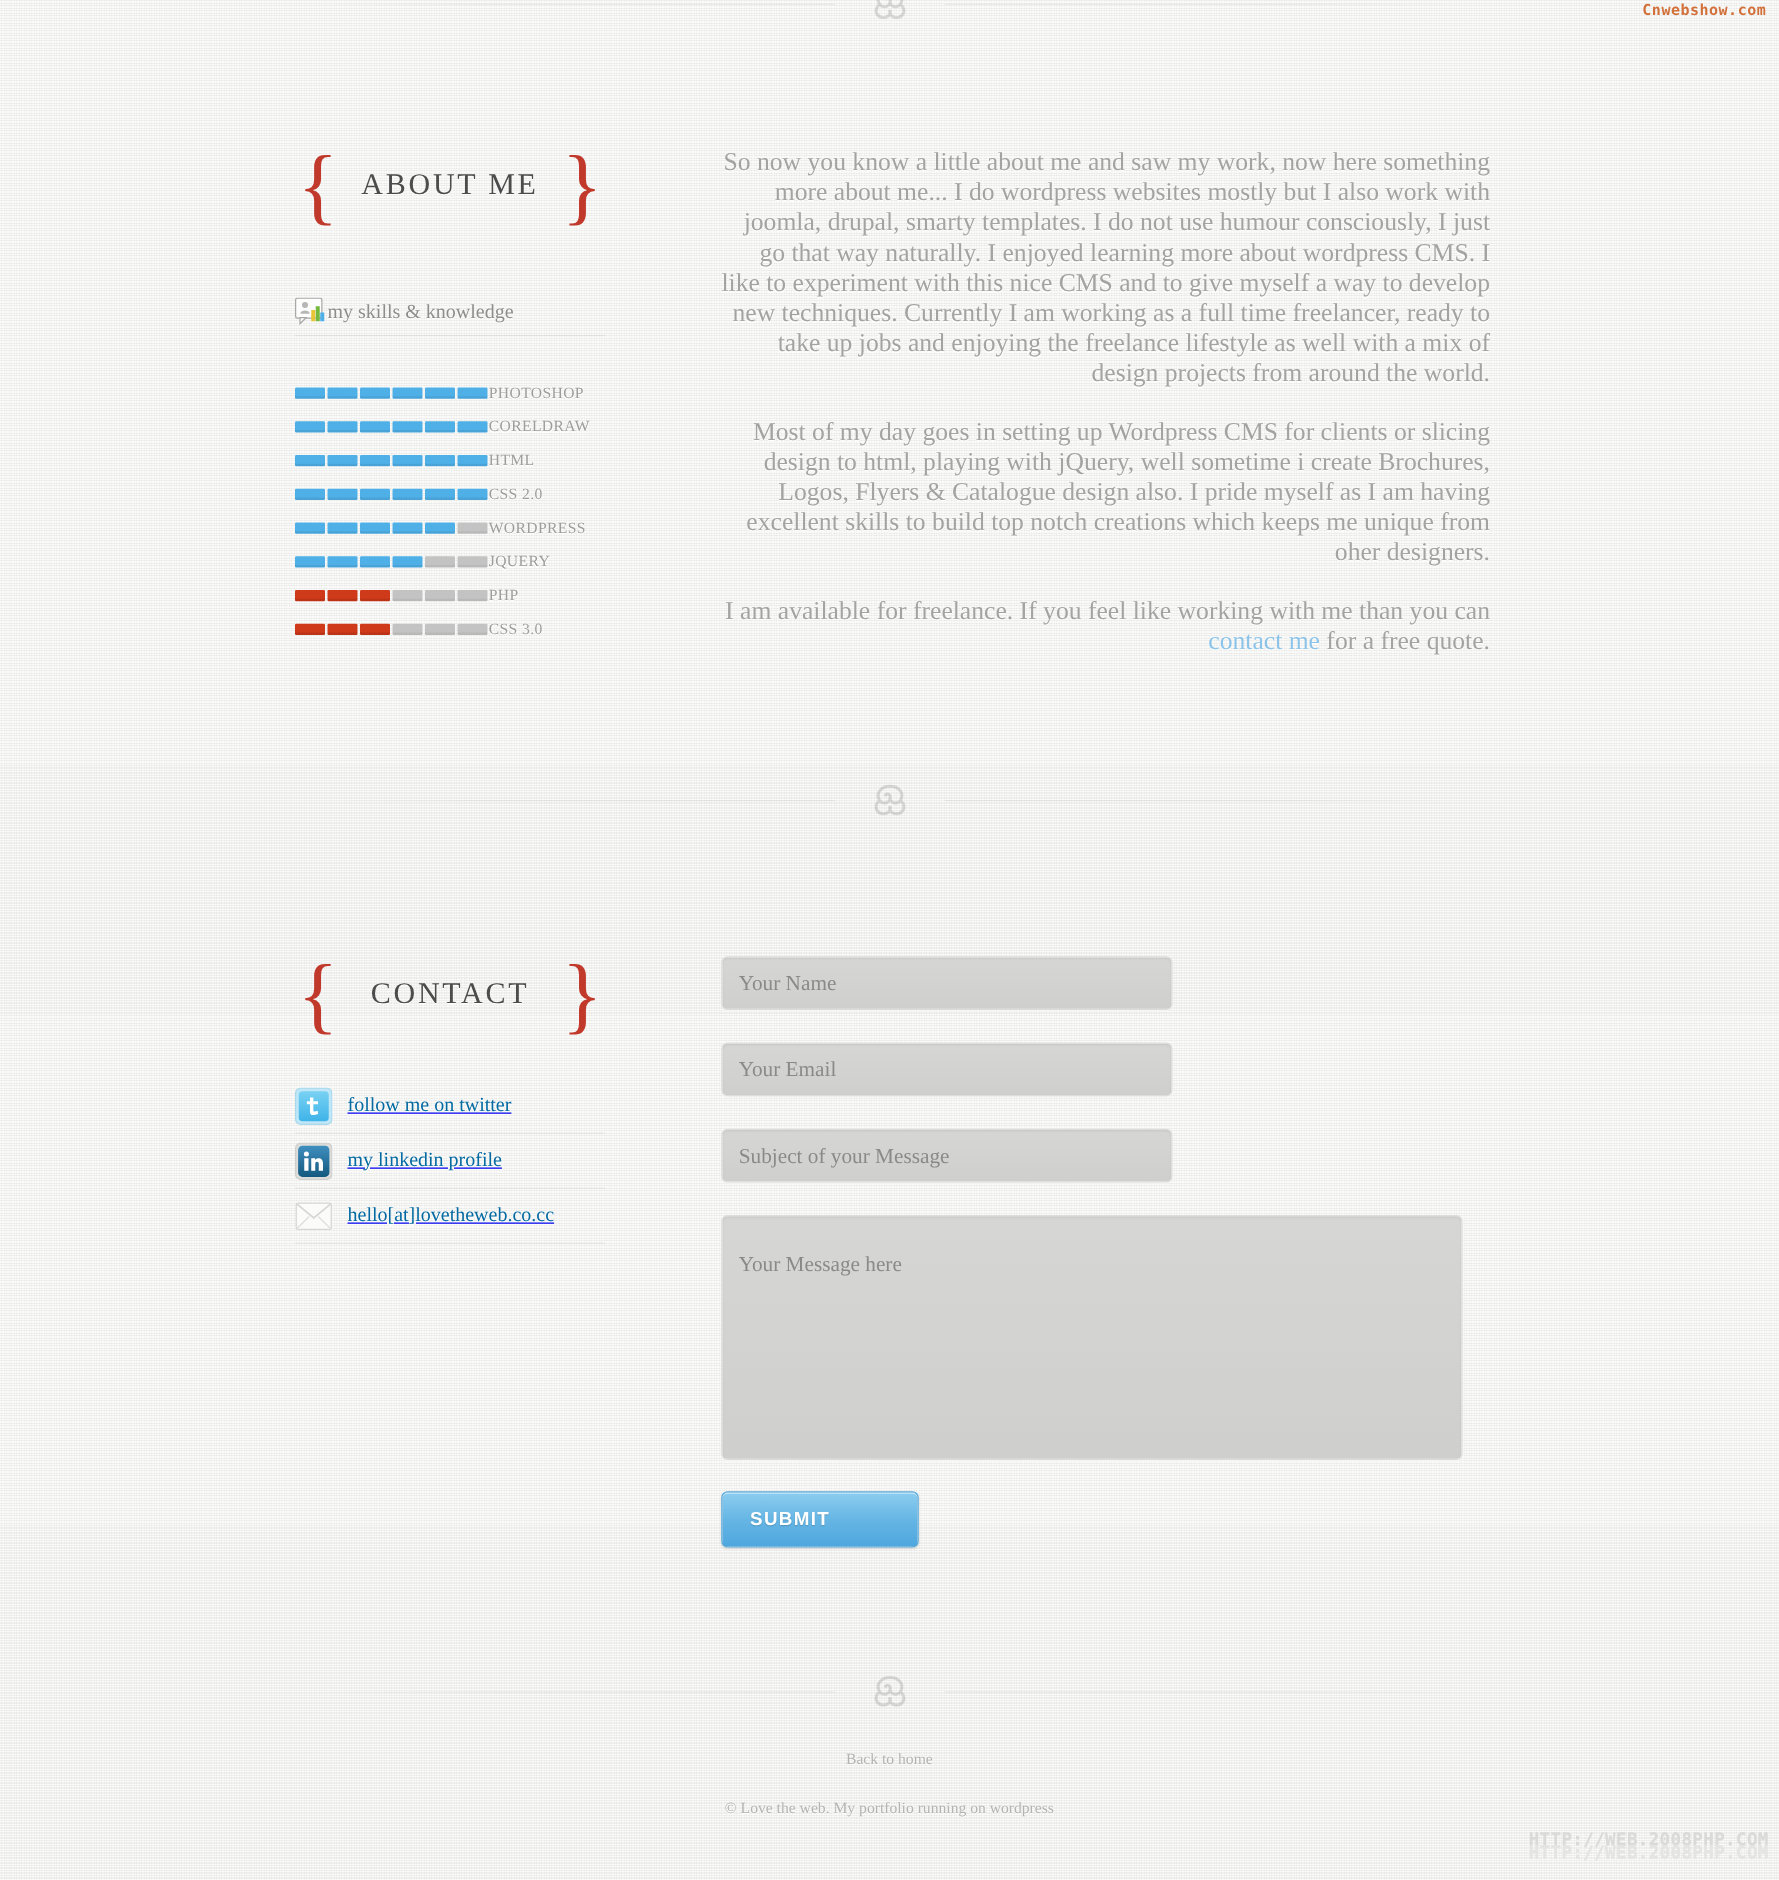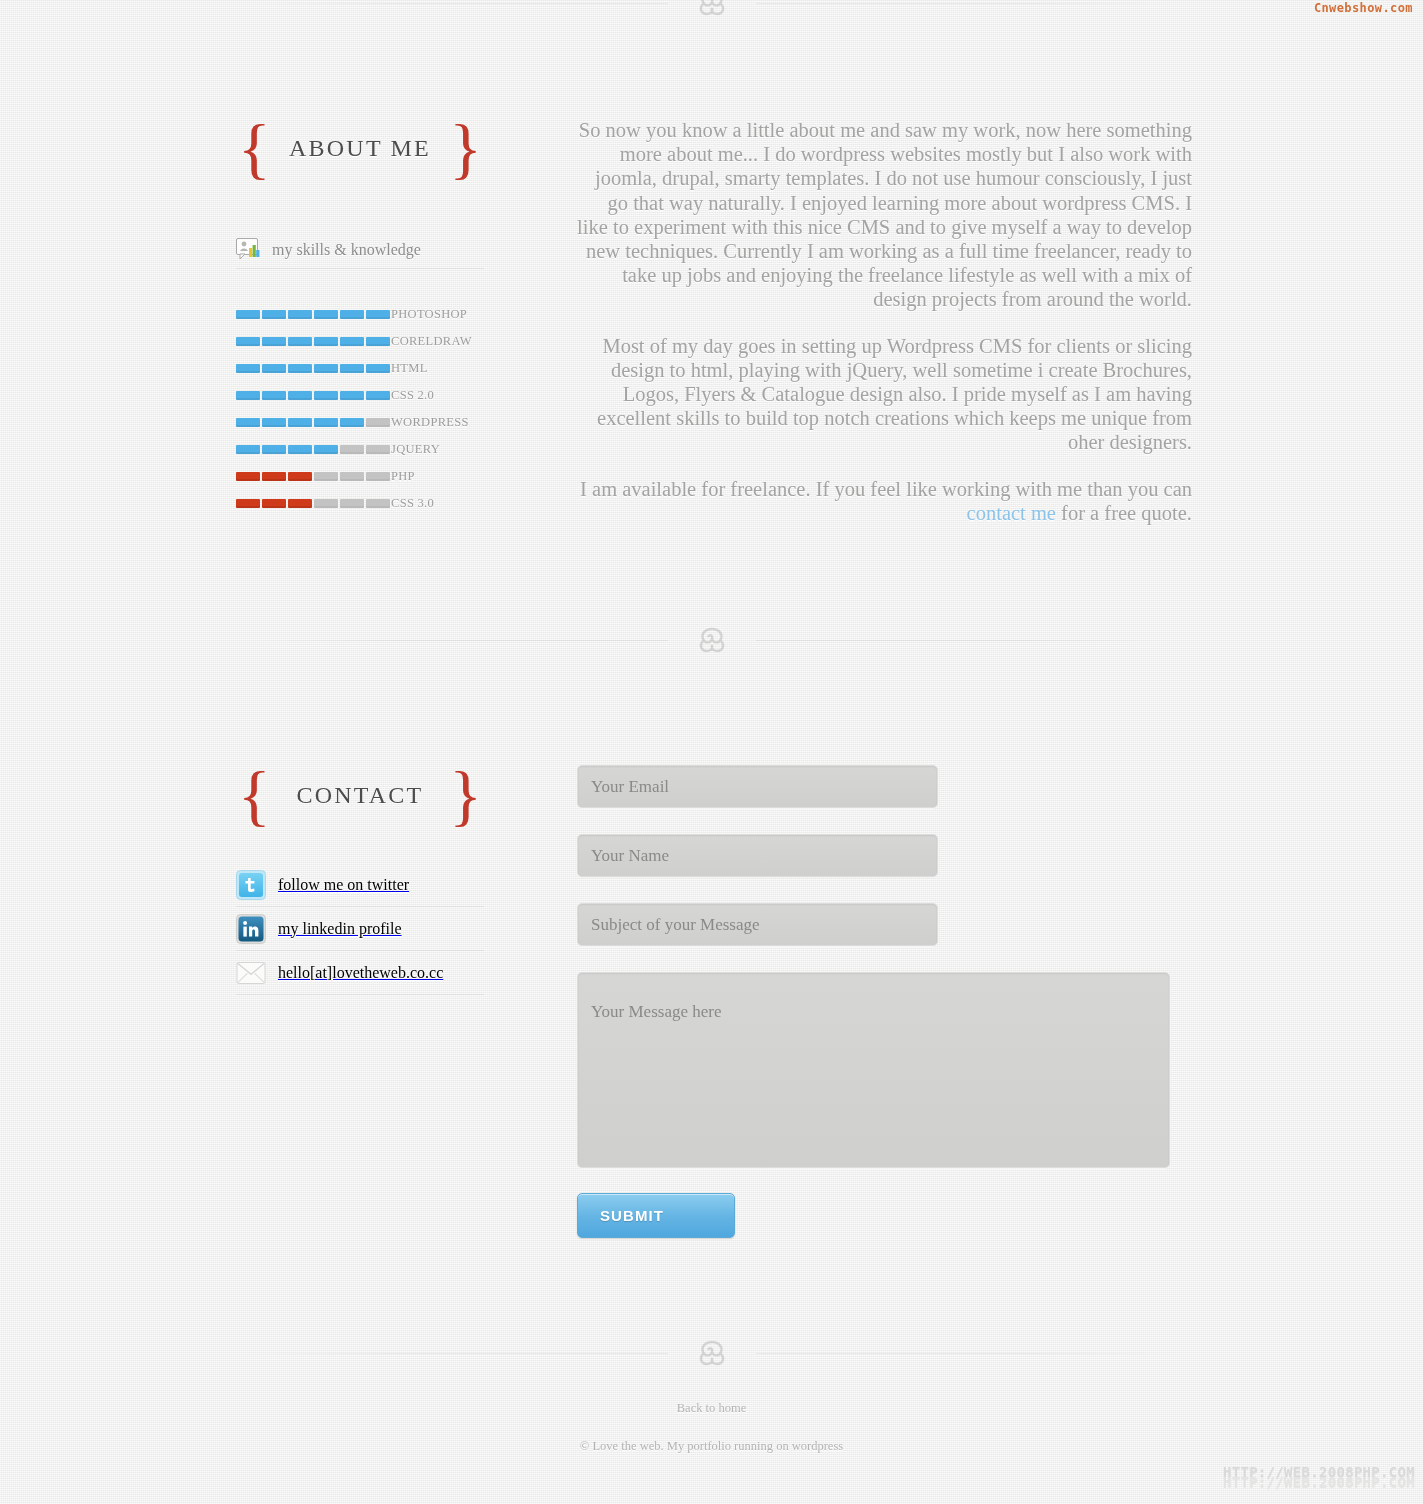--- a/index.html
+++ b/index.html
@@ -120,21 +120,20 @@
     color: #4c4c4c;
     text-transform: uppercase;
     text-shadow: 0 1px 0 #fff;
     font-weight: normal;
   }
 
   
   .skill-label-row {
     display: flex;
     align-items: center;
-    gap: 10px;
     border-bottom: 1px solid rgba(0,0,0,0.055);
     padding-bottom: 7px;
     width: 248px;
   }
   .skill-label-row .txt {
     font-size: 16px;
     color: #8d8d8c;
     text-shadow: 0 1px 0 #fff;
   }
 
@@ -187,21 +186,21 @@
   .contact-list { margin-top: 16px; width: 248px; }
   .contact-item {
     display: flex;
     align-items: center;
     gap: 12px;
     height: 44px;
     border-bottom: 1px solid rgba(0,0,0,0.055);
   }
   .contact-item .txt {
     font-size: 16px;
-    color: #000000;
+    color: #0369a1;
     text-shadow: 0 1px 0 #fff;
   }
   .soc-icon { width: 30px; height: 30px; flex: 0 0 auto; display:block; }
 
   
   .field {
     display: block;
     width: 361px;
     height: 43px;
     border: 1px solid #dcdcda;
@@ -470,22 +469,22 @@
             <path d="M1.6 5.3 L15 16.3 L28.4 5.3" fill="none" stroke="#d6d6d4" stroke-width="1.4"></path>
             <path d="M1.6 24.8 L11.4 15.2 M28.4 24.8 L18.6 15.2" fill="none" stroke="#e0e0de" stroke-width="1.2"></path>
           </svg>
           <span class="txt">hello[at]lovetheweb.co.cc</span>
         </a>
       </div>
     </div>
 
     <div class="right-col" style="top:0;">
       <form>
+        <input class="field" type="text" placeholder="Your Name" style="">
         <input class="field" type="text" placeholder="Your Email" style="">
-        <input class="field" type="text" placeholder="Your Name" style="">
         <input class="field" type="text" placeholder="Subject of your Message" style="">
         <textarea class="field msg" placeholder="Your Message here" style=""></textarea>
         <button class="submit" type="submit">SUBMIT</button>
       </form>
     </div>
   </div>
 
   <div class="divider bot">
     <div class="rule-l"></div>
     <div class="rule-r"></div>

